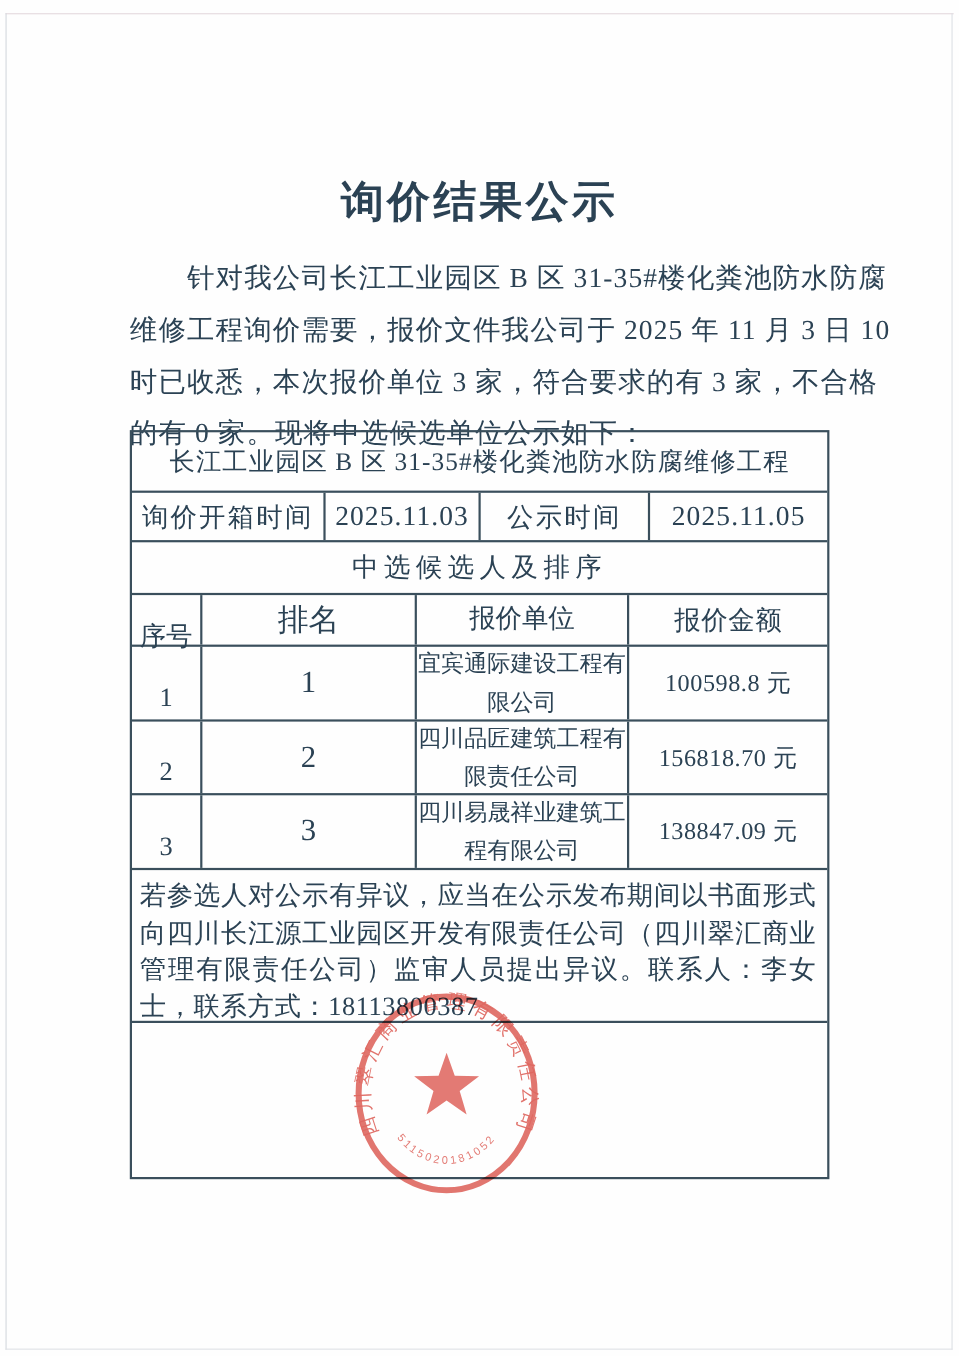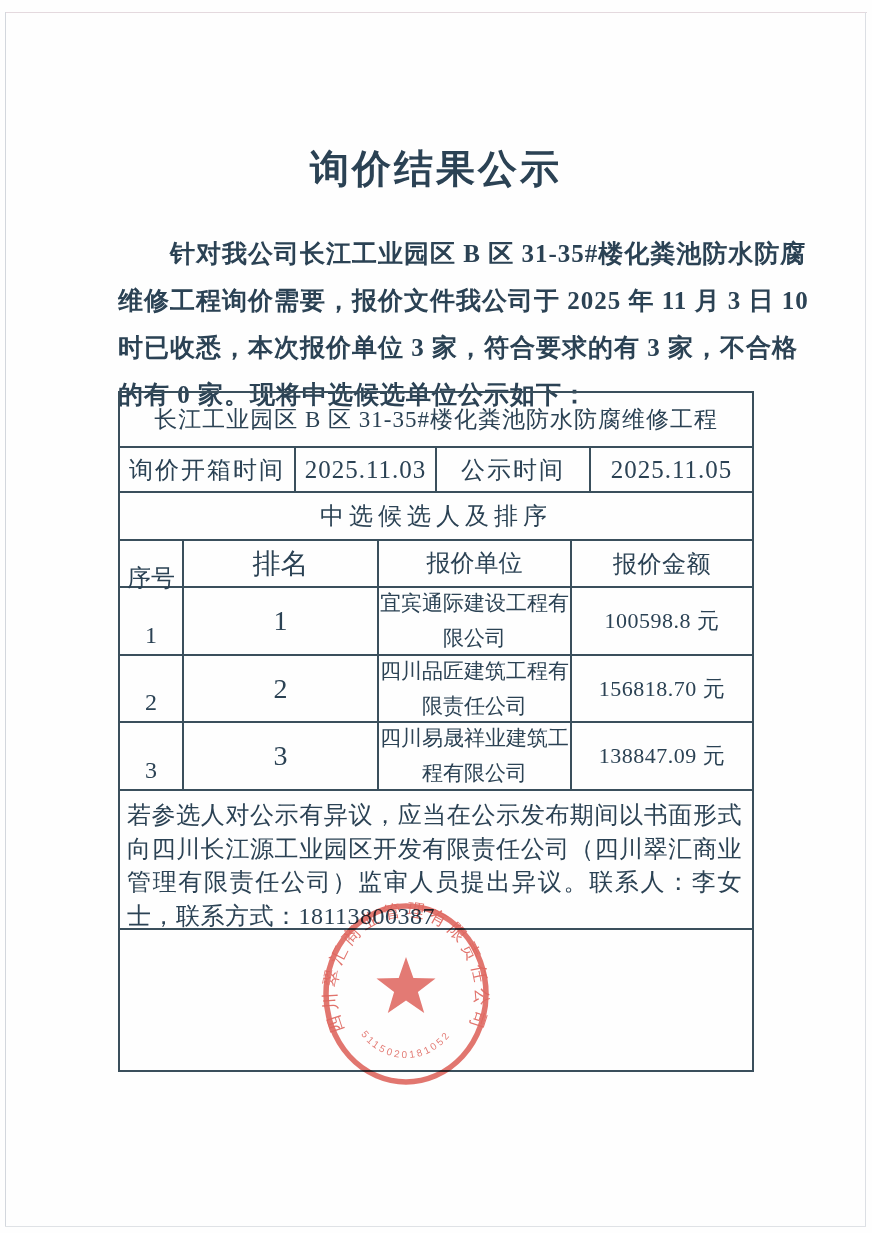--- a/index.html
+++ b/index.html
@@ -17,35 +17,34 @@
     color:var(--ink);
   }
   
   .edge{position:absolute;background:#d3d7dd;}
   .edge.left{left:5px;top:12px;width:1px;height:1215px;}
   .edge.top{left:5px;top:12px;width:862px;height:1px;background:#e4d9de;}
   .edge.right{left:865px;top:12px;width:1px;height:1215px;background:#dcdfe4;}
   .edge.bottom{left:5px;top:1226px;width:861px;height:1px;background:#dfe2e6;}
 
   .doc-title{
-    position:absolute;left:0;top:142px;width:100%;
+    position:absolute;left:0;top:156px;width:100%;
     text-align:center;
     font-size:39px;font-weight:700;
     letter-spacing:3px;
   }
   .intro{
     position:absolute;left:118px;top:230px;width:636px;
     font-size:25px;
   }
   .intro-line{
     height:47px;line-height:47px;
     text-align:justify;text-align-last:justify;
     letter-spacing:1px;
     white-space:nowrap;
-    font-weight:bold;
   }
   .intro-line.first{padding-left:52px;width:584px;}
   .intro-line.last{text-align:left;text-align-last:left;}
 
   .tbl{
     position:absolute;left:118px;top:391px;width:636px;
     border:2px solid var(--border);
     box-sizing:border-box;
     background:transparent;
   }

